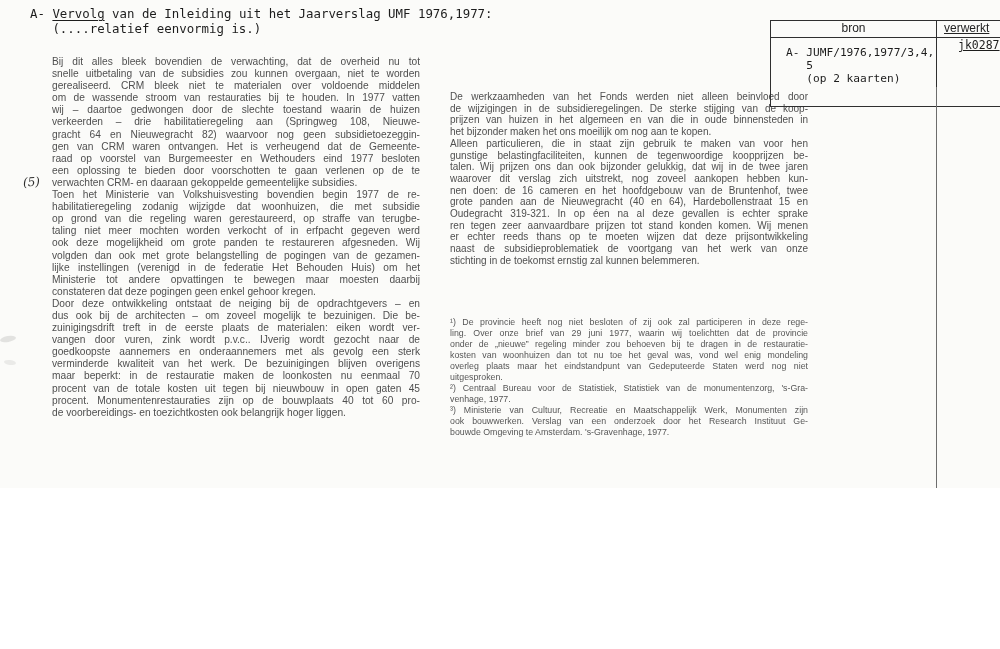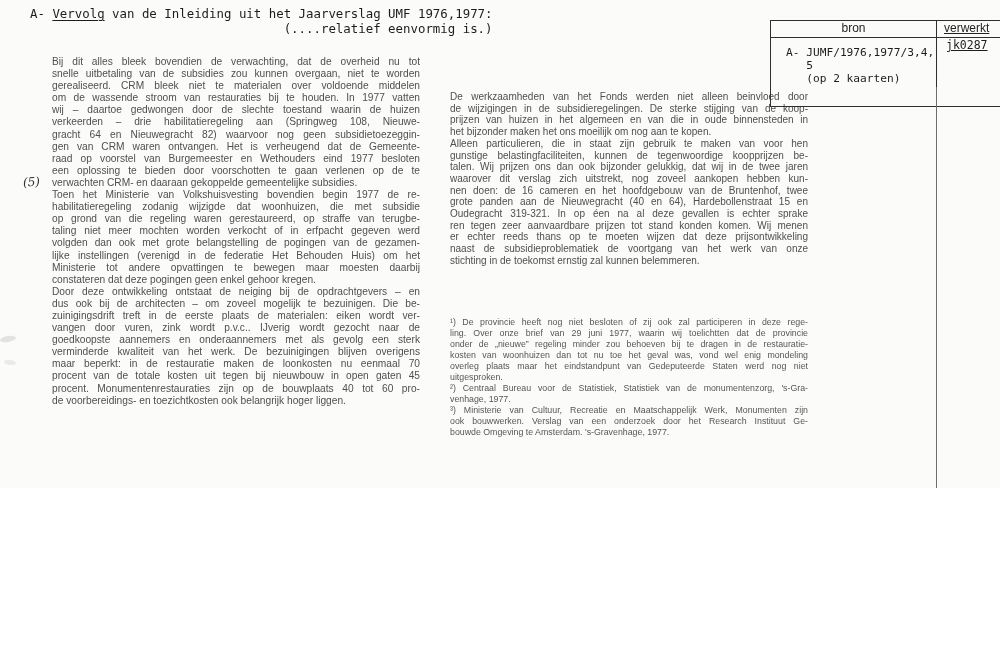--- a/index.html
+++ b/index.html
@@ -17,21 +17,21 @@
 
   
   .doc-title {
     position: absolute; left: 30px; top: 6px;
     font-family: "DejaVu Sans Mono", monospace;
     font-size: 12.4px; line-height: 15px;
     color: #1d1d1d;
     white-space: nowrap;
   }
   .doc-title .uline { text-decoration: underline; text-underline-offset: 2px; }
-  .doc-subtitle { margin-left: 3ch; text-align: right; }
+  .doc-subtitle { margin-left: 3ch; }
 
   
   .margin-note {
     position: absolute; left: 23px; top: 175px;
     font-family: "DejaVu Serif", serif;
     font-style: italic; font-size: 12px; color: #2e2e2e;
     transform: rotate(-4deg);
   }
 
   
@@ -47,21 +47,21 @@
     position: absolute; left: 770px; top: 0; width: 230px; height: 87px;
     border-top: 1.5px solid #2f2f2f;
     border-left: 1.5px solid #2f2f2f;
     border-bottom: 1.5px solid #2f2f2f;
     box-sizing: border-box;
     color: #242424;
     margin-top: 20px;
   }
   .rt-row { display: flex; }
   .rt-head { height: 16px; border-bottom: 1.5px solid #2f2f2f; font-size: 12px; line-height: 15px; }
-  .rt-body { height: 68px; }
+  .rt-body { height: 68px; gap: 12px; }
   .rt-bron  { width: 166px; border-right: 1.5px solid #2f2f2f; box-sizing: border-box; }
   .rt-verw  { flex: 1; text-decoration: underline; }
   .rt-head .rt-bron { text-align: center; }
   .rt-head .rt-verw { padding-left: 7px; }
   .rt-bron-val {
     font-family: "DejaVu Sans Mono", monospace;
     font-size: 11.2px; line-height: 13px;
     padding: 8px 0 0 15px; color: #1d1d1d;
   }
   .rt-bron-val .bline.indent { padding-left: 3ch; }
@@ -107,20 +107,21 @@
         <div class="tline">gen van CRM waren ontvangen. Het is verheugend dat de Gemeente-</div>
         <div class="tline">raad op voorstel van Burgemeester en Wethouders eind 1977 besloten</div>
         <div class="tline">een oplossing te bieden door voorschotten te gaan verlenen op de te</div>
         <div class="tline last">verwachten CRM- en daaraan gekoppelde gemeentelijke subsidies.</div>
       </div>
       <div>
         <div class="tline">Toen het Ministerie van Volkshuisvesting bovendien begin 1977 de re-</div>
         <div class="tline">habilitatieregeling zodanig wijzigde dat woonhuizen, die met subsidie</div>
         <div class="tline">op grond van die regeling waren gerestaureerd, op straffe van terugbe-</div>
         <div class="tline">taling niet meer mochten worden verkocht of in erfpacht gegeven werd</div>
+        <div class="tline">ook deze mogelijkheid om grote panden te restaureren afgesneden. Wij</div>
         <div class="tline">volgden dan ook met grote belangstelling de pogingen van de gezamen-</div>
         <div class="tline">lijke instellingen (verenigd in de federatie Het Behouden Huis) om het</div>
         <div class="tline">Ministerie tot andere opvattingen te bewegen maar moesten daarbij</div>
         <div class="tline last">constateren dat deze pogingen geen enkel gehoor kregen.</div>
       </div>
       <div>
         <div class="tline">Door deze ontwikkeling ontstaat de neiging bij de opdrachtgevers – en</div>
         <div class="tline">dus ook bij de architecten – om zoveel mogelijk te bezuinigen. Die be-</div>
         <div class="tline">zuinigingsdrift treft in de eerste plaats de materialen: eiken wordt ver-</div>
         <div class="tline">vangen door vuren, zink wordt p.v.c.. IJverig wordt gezocht naar de</div>

